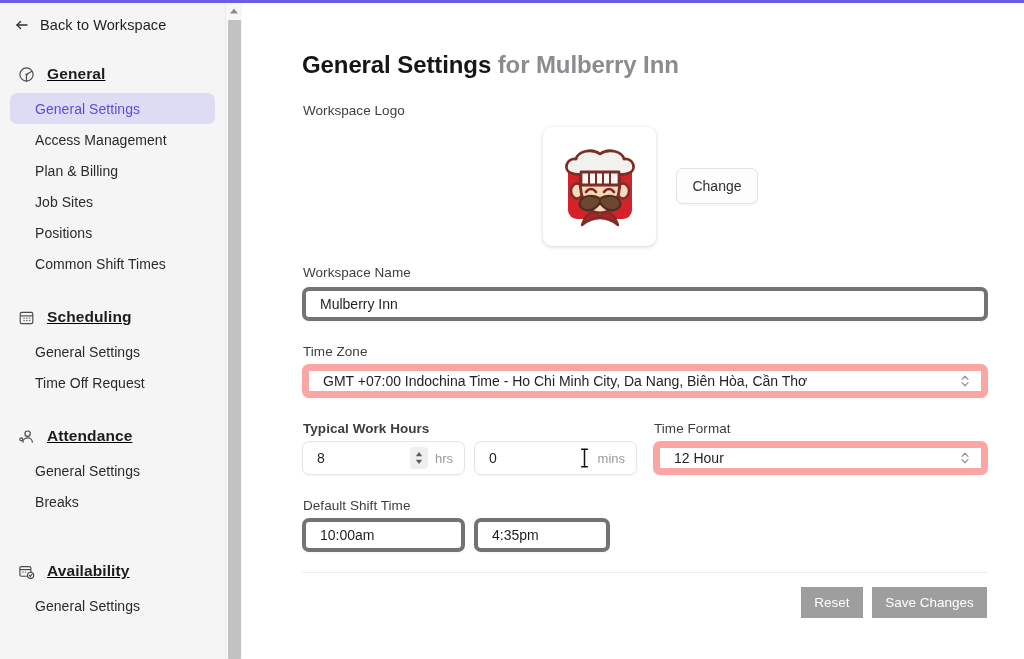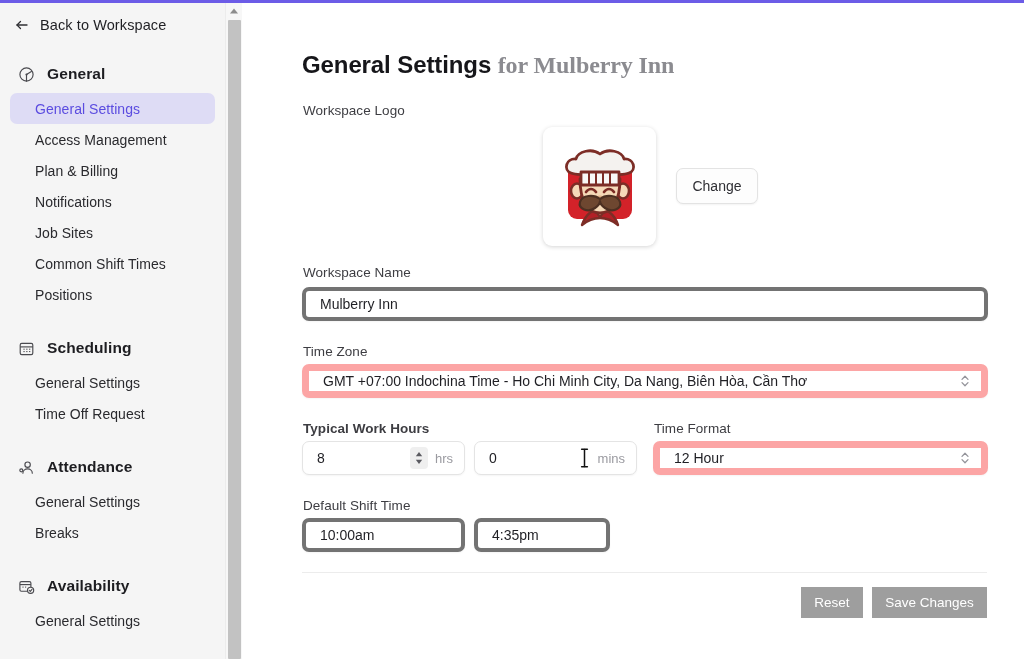--- a/index.html
+++ b/index.html
@@ -58,29 +58,30 @@
   }
   .back-label {
     font-size: 14.5px;
     color: #1f1f23;
     letter-spacing: 0.1px;
   }
 
   .nav-group { margin-top: 16px; }
   .nav-group.g2 { margin-top: 25px; }
   .nav-group.g3 { margin-top: 25px; }
-  .nav-group.g4 { margin-top: 25px; }
+  .nav-group.g4 { margin-top: 41px; }
 
   .group-header {
     display: flex;
     align-items: center;
     gap: 12px;
     padding: 0 18px;
     height: 26px;
     margin-bottom: 6px;
+    text-decoration: underline;
   }
   .group-icon {
     width: 17px; height: 17px;
     flex: 0 0 17px;
     color: #4a4a4f;
     display: block;
   }
   .group-title {
     font-size: 15.5px;
     font-weight: bold;
@@ -153,21 +154,20 @@
     left: 60px;
     font-size: 24px;
     font-weight: bold;
     color: #16161a;
     white-space: nowrap;
     letter-spacing: -0.1px;
   }
   .page-title .muted {
     color: #8b8b90;
     font-weight: bold;
-    font-family: Liberation Serif, serif;
   }
 
   .field-label {
     font-size: 13.5px;
     color: #3d3d42;
     letter-spacing: 0.05px;
   }
 
   
   .logo-label { position: absolute; top: 100px; left: 61px; }
@@ -341,30 +341,27 @@
       <div class="nav-item active">
           <span>General Settings</span>
         </div>
       <div class="nav-item">
           <span>Access Management</span>
         </div>
       <div class="nav-item">
           <span>Plan &amp; Billing</span>
         </div>
       <div class="nav-item">
-          <span>Notifications</span>
-        </div>
-      <div class="nav-item">
           <span>Job Sites</span>
         </div>
       <div class="nav-item">
+          <span>Positions</span>
+        </div>
+      <div class="nav-item">
           <span>Common Shift Times</span>
-        </div>
-      <div class="nav-item">
-          <span>Positions</span>
         </div>
     </div>
 
     <div class="nav-group g2">
       <div class="group-header">
         <span class="group-icon">
           <svg viewBox="0 0 17 17" width="17" height="17" fill="none" stroke="currentColor" stroke-width="1.15">
             <rect x="2.2" y="3.4" width="12.6" height="11.2" rx="1.6"></rect>
             <path d="M2.2 6.9h12.6"></path>
             <path d="M5.4 9.2h1.3M8.2 9.2h1.3M11 9.2h1.3M5.4 11.6h1.3M8.2 11.6h1.3M11 11.6h1.3" stroke-width="1"></path>

